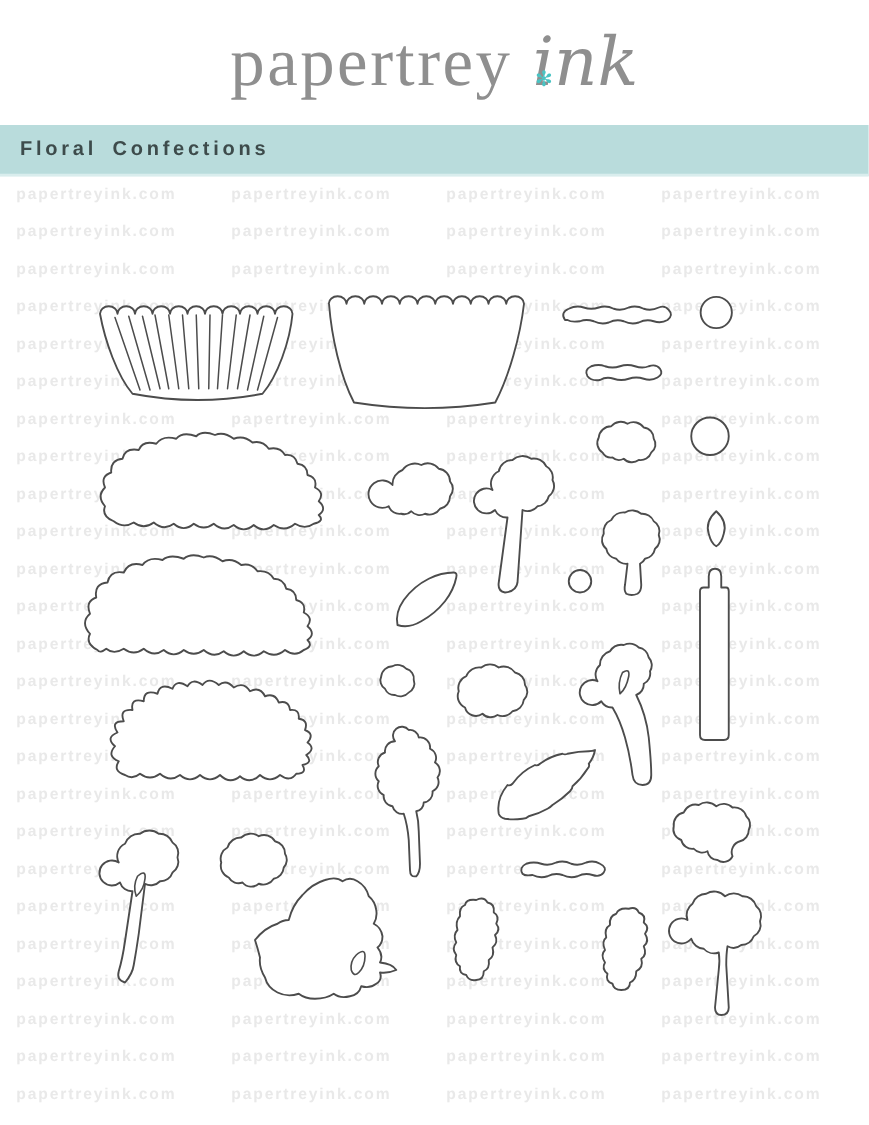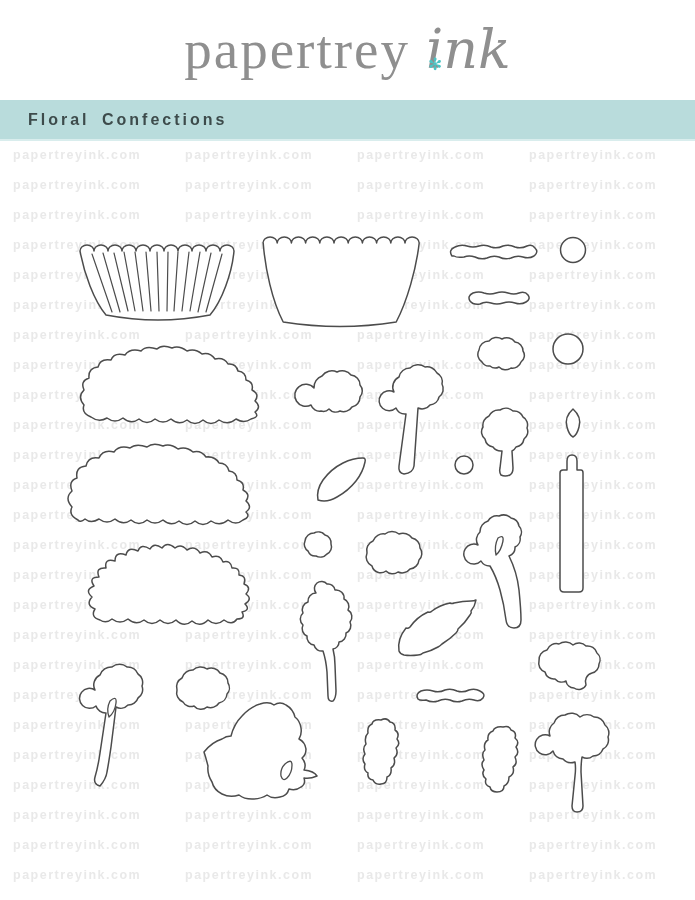--- a/index.html
+++ b/index.html
@@ -10,21 +10,21 @@
         display:flex;justify-content:center;align-items:baseline;}
   .logo-main{font-family:"Liberation Serif","DejaVu Serif",serif;
              font-size:55px;color:#8f8f8f;letter-spacing:2px;line-height:100px;}
   .logo-ink{position:relative;font-family:"DejaVu Serif","Liberation Serif",serif;
             font-style:italic;font-size:54px;color:#8f8f8f;margin-left:16px;line-height:100px;}
   .logo-flower{position:absolute;top:14px;left:2px;font-style:normal;
                font-size:17px;color:#49c4c4;}
   
   .banner{position:absolute;top:100px;left:0;width:695px;height:41px;
           background:#b9dcdc;display:flex;align-items:center;justify-content:space-between;
-          box-sizing:border-box;padding:0 28px;border-bottom:2px solid #d9eded;}
+          box-sizing:border-box;padding:0 16px;border-bottom:2px solid #d9eded;}
   .banner span{font-size:16px;font-weight:bold;letter-spacing:3px;word-spacing:5px;
                color:#3d4b4b;white-space:nowrap;}
   
   .wm-layer{position:absolute;top:0;left:0;width:695px;height:900px;overflow:hidden;}
   .wm{position:absolute;font-size:12.5px;font-weight:bold;letter-spacing:1.5px;
       color:#e9e9e9;white-space:nowrap;}
   
   svg.dies{position:absolute;top:0;left:0;}
   .die{fill:#ffffff;stroke-width:1.5;stroke-linejoin:round;stroke-linecap:round;}
   .die-line{fill:none;stroke-width:1.2;stroke-linecap:round;}

